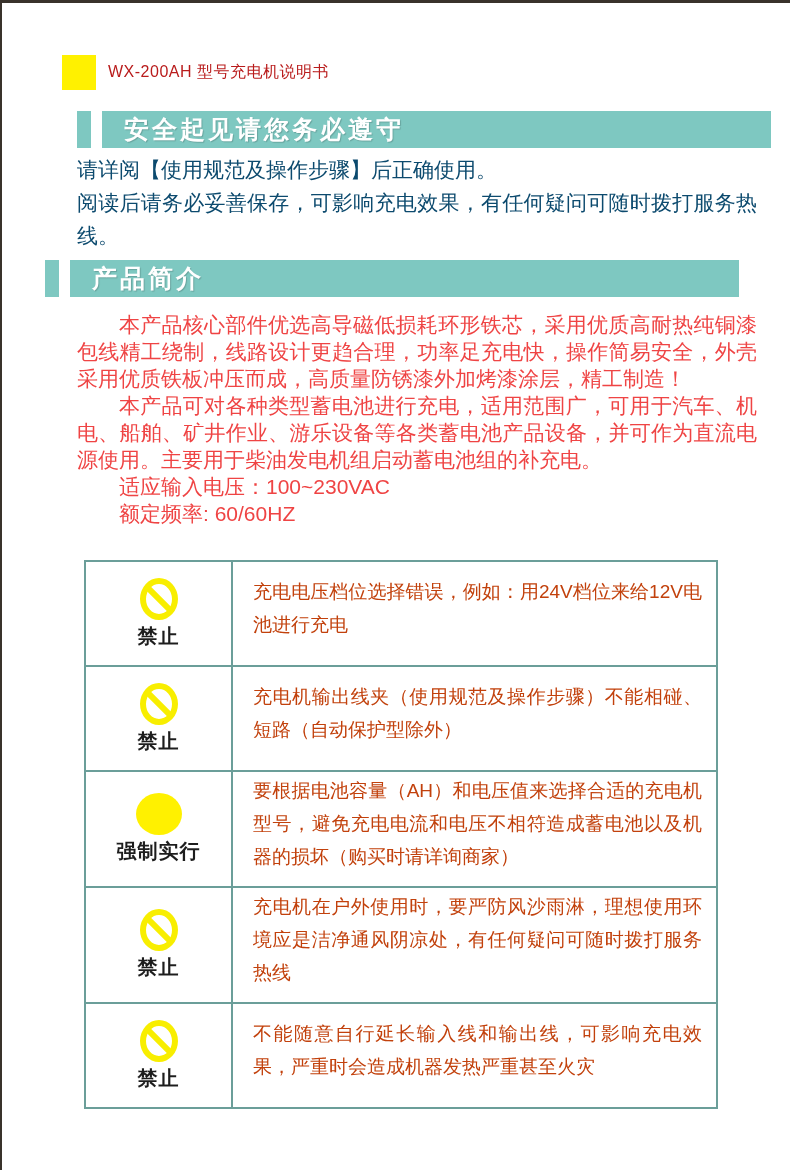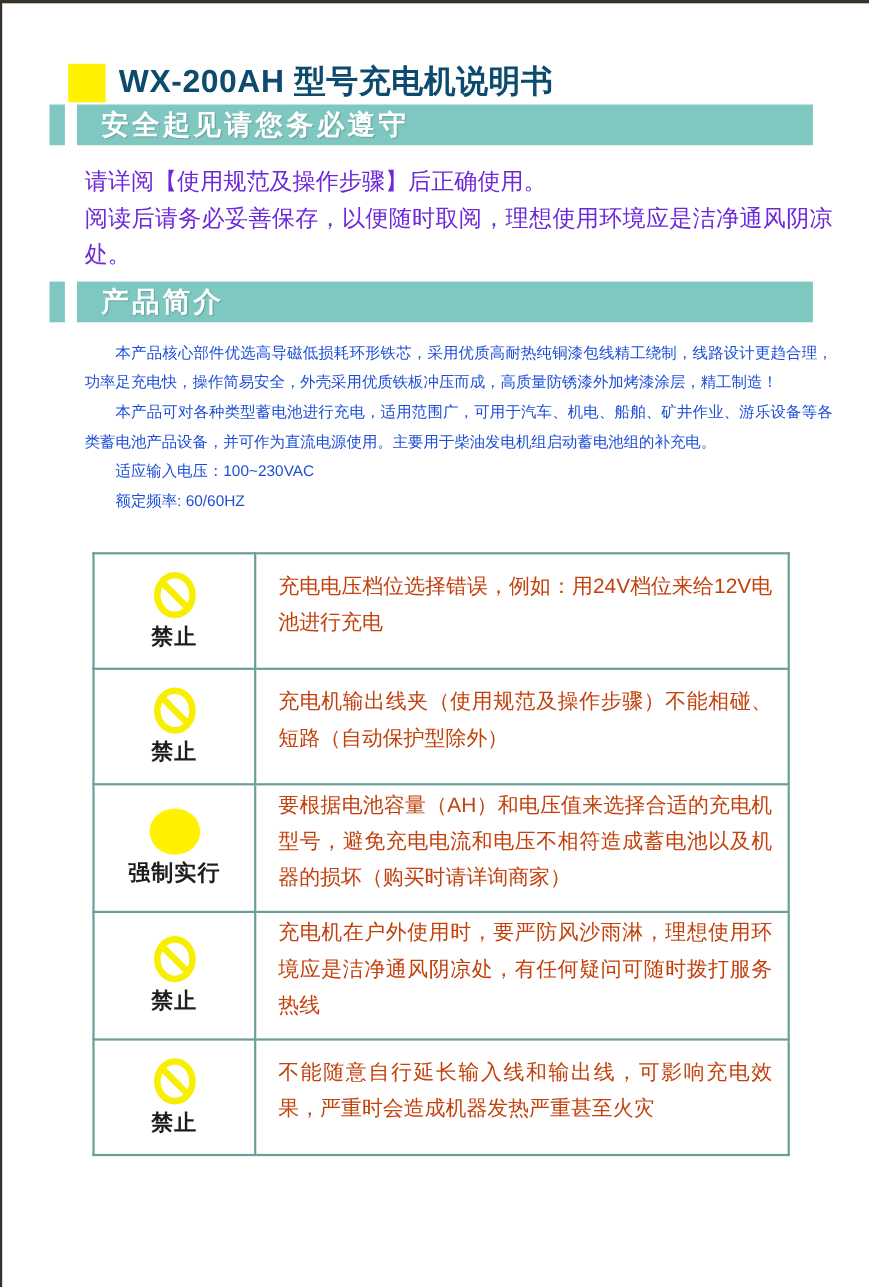--- a/index.html
+++ b/index.html
@@ -11,44 +11,44 @@
     border-top:3px solid #39322b;
     border-left:2px solid #39322b;
     font-family:"Liberation Sans","DejaVu Sans",sans-serif;
     color:#333333;
     overflow:hidden;
   }
 
   
   .title-row { display:flex; align-items:center; margin:52px 0 0 60px; }
   .title-square { width:34px; height:35px; background:#fff100; flex:0 0 auto; }
-  .doc-title { margin:0 0 0 12px; font-size:29px; font-weight:700; color:#0c4a6e; letter-spacing:0.5px; }
+  .doc-title { margin:0 0 0 12px; font-size:16px; font-weight:400; color:#b91c1c; letter-spacing:0.5px; }
 
   
   .bar { display:flex; height:37px; }
   .bar-accent { width:14px; background:#7ec8c1; margin-left:43px; flex:0 0 auto; }
   .bar-main {
     margin-left:11px; width:669px; box-sizing:border-box; flex:0 0 auto;
     background:#7ec8c1; color:#ffffff;
     display:flex; align-items:center; padding-left:22px;
     font-size:25px; font-weight:bold; letter-spacing:3px;
     text-shadow:1px 1px 1px rgba(0,0,0,0.18);
   }
   .bar-main .warn-wrap { display:flex; align-items:center; margin-right:14px; }
 
   
   .safety-block {
-    margin:17px 35px 0 75px; width:680px;
-    font-size:21px; line-height:33px; color:#6d28d9;
+    margin:5px 35px 0 75px; width:680px;
+    font-size:21px; line-height:33px; color:#0c4a6e;
     text-align:justify;
   }
   .bar-products { margin-top:8px; }
   .intro-block {
     margin:14px 35px 0 75px; width:680px;
-    font-size:14px; line-height:27px; color:#1d4ed8;
+    font-size:21px; line-height:27px; color:#ef4444;
   }
   .intro-block p { margin:0; text-indent:2em; text-align:justify; }
   .spec-line { text-indent:2em; }
   .bar-notice { margin-top:14px; }
 
   
   .notice-table {
     border-collapse:collapse;
     margin:33px 0 0 82px;
     width:634px; table-layout:fixed;
@@ -79,29 +79,29 @@
 </head>
 <body>
 
 <div class="page">
 
   <div class="title-row">
     <div class="title-square"></div>
     <h1 class="doc-title">WX-200AH 型号充电机说明书</h1>
   </div>
 
-  <div class="bar" style="">
+  <div class="bar" style="margin-top:21px;padding-left:32px;">
     <div class="bar-accent"></div>
     <div class="bar-main">
       <span>安全起见请您务必遵守</span>
     </div>
   </div>
   <div class="safety-block">
     <div>请详阅【使用规范及操作步骤】后正确使用。</div>
-    <div>阅读后请务必妥善保存，以便随时取阅，理想使用环境应是洁净通风阴凉处。</div>
+    <div>阅读后请务必妥善保存，可影响充电效果，有任何疑问可随时拨打服务热线。</div>
   </div>
 
   <div class="bar bar-products">
     <div class="bar-accent"></div>
     <div class="bar-main">
       <span>产品简介</span>
     </div>
   </div>
   <div class="intro-block">
     <p>本产品核心部件优选高导磁低损耗环形铁芯，采用优质高耐热纯铜漆包线精工绕制，线路设计更趋合理，功率足充电快，操作简易安全，外壳采用优质铁板冲压而成，高质量防锈漆外加烤漆涂层，精工制造！</p>

